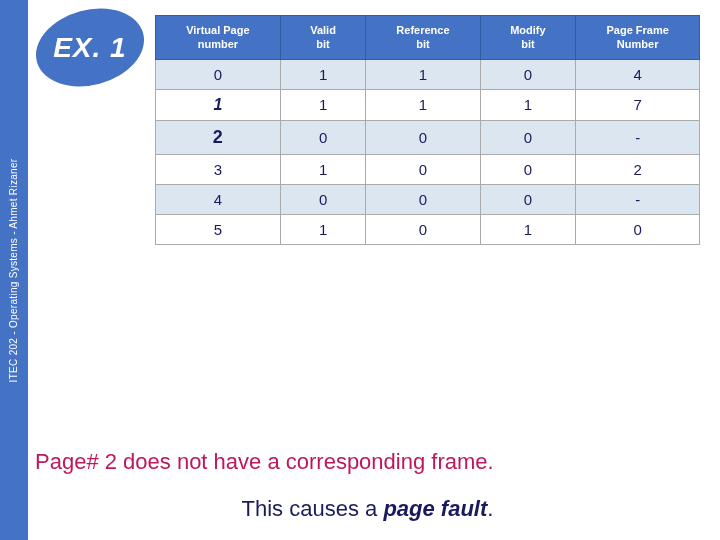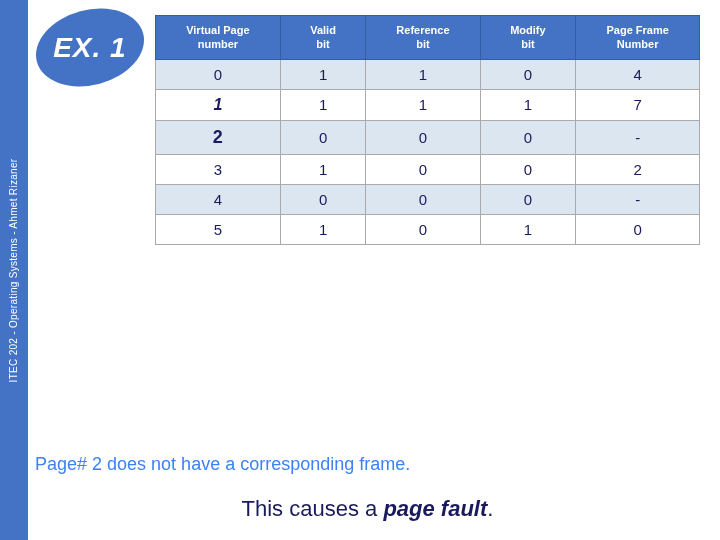--- a/index.html
+++ b/index.html
@@ -118,22 +118,22 @@
       font-size: 18px;
       color: #1a1a5e;
     }
 
     
     .bottom-text {
       position: absolute;
       bottom: 65px;
       left: 35px;
       right: 20px;
-      font-size: 18px;
-      color: #3b82f6;
+      font-size: 22px;
+      color: #be185d;
       font-weight: normal;
     }
 
     .bottom-text2 {
       position: absolute;
       bottom: 18px;
       left: 35px;
       right: 20px;
       font-size: 22px;
       color: #1a1a5e;

